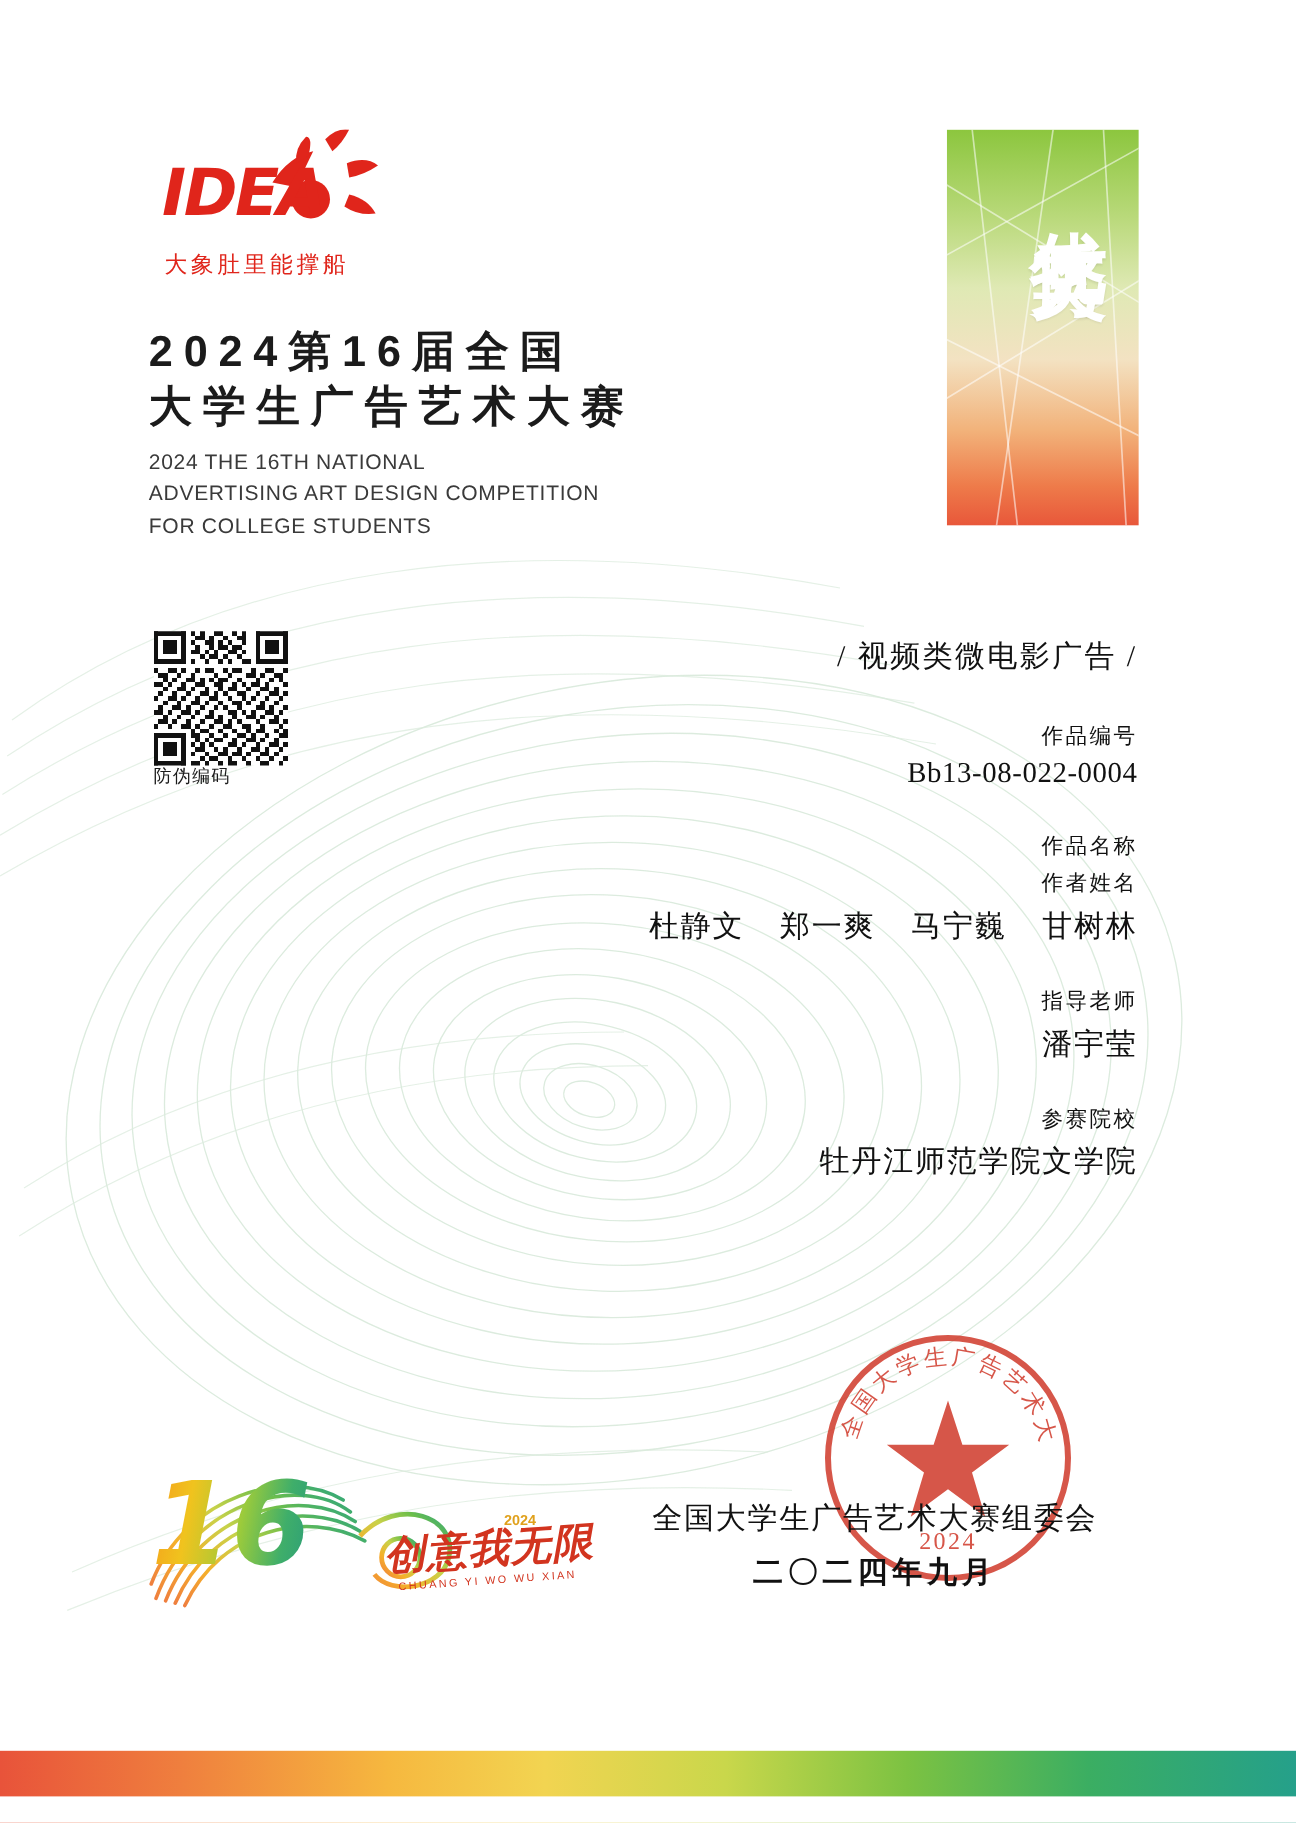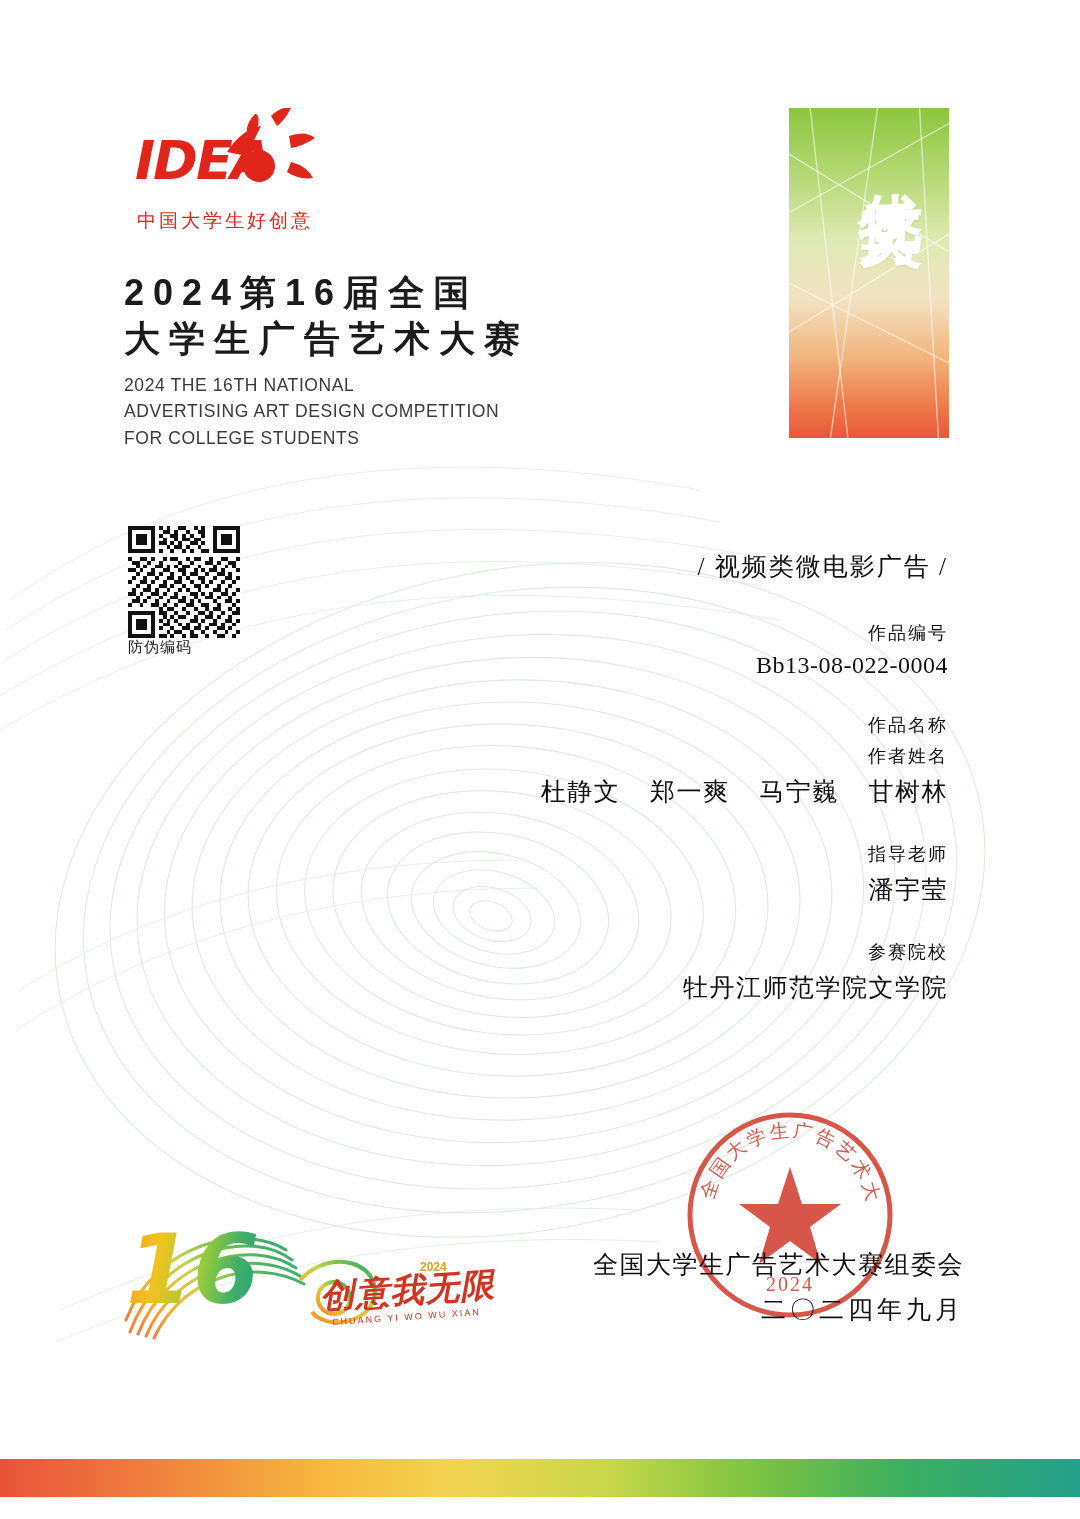--- a/index.html
+++ b/index.html
@@ -127,21 +127,21 @@
     font-size: 15px;
     color: #1b1b1b;
     letter-spacing: 1px;
     font-family: "Liberation Sans", sans-serif;
   }
 
   
   .info {
     position: absolute;
     right: 132px;
-    top: 550px;
+    top: 530px;
     width: 560px;
     text-align: right;
     font-family: "Liberation Serif", serif;
     color: #111;
   }
   .info-category {
     font-size: 25px;
     letter-spacing: 2px;
     margin-bottom: 38px;
     font-family: "Liberation Serif", serif;
@@ -228,32 +228,33 @@
     left: 680px;
     top: 1105px;
     width: 220px;
     height: 220px;
   }
   .issuer {
     position: absolute;
     right: 116px;
     top: 1248px;
     width: 470px;
-    text-align: right;
+    text-align: center;
     font-family: "Liberation Serif", serif;
     color: #111;
   }
   .issuer-org {
     font-size: 25px;
     letter-spacing: 1.5px;
     margin-bottom: 12px;
   }
   .issuer-date {
     font-size: 25px;
     letter-spacing: 4px;
+    font-weight: bold;
   }
 
   
   .bottom-bar {
     position: absolute;
     left: 0;
     bottom: 0;
     width: 1080px;
     height: 60px;
     background: linear-gradient(90deg,#e8533a 0%, #ef7f3e 14%, #f6b83f 30%, #f2d451 42%, #c9d74b 56%, #7cc242 70%, #3bae62 84%, #25a08a 100%);
@@ -310,21 +311,21 @@
       <g fill="#e0251b">
         <path d="M96 44 q14 -22 34 -26 q-8 16 -14 30 z"></path>
         <path d="M118 16 q4 -16 -2 -16 q-10 10 -8 22 z" transform="translate(8,6)"></path>
         <path d="M140 8 q10 -10 20 -8 q-6 12 -14 18 z"></path>
         <path d="M158 28 q16 -6 26 2 q-12 8 -24 10 z"></path>
         <path d="M160 54 q16 4 22 16 q-14 2 -26 -6 z"></path>
         <circle cx="128" cy="58" r="16"></circle>
       </g>
     </svg>
     <div class="idea-word">IDEA</div>
-    <div class="idea-sub">中国大学生好创意</div>
+    <div class="idea-sub">大象肚里能撑船</div>
   </div>
 
   <div class="title-block">
     <div class="title-cn1">2024第16届全国</div>
     <div class="title-cn2">大学生广告艺术大赛</div>
     <div class="title-en" style="white-space:pre-line;"><span>2024 THE 16TH NATIONAL
 ADVERTISING ART DESIGN COMPETITION
 FOR COLLEGE STUDENTS</span></div>
   </div>
 

